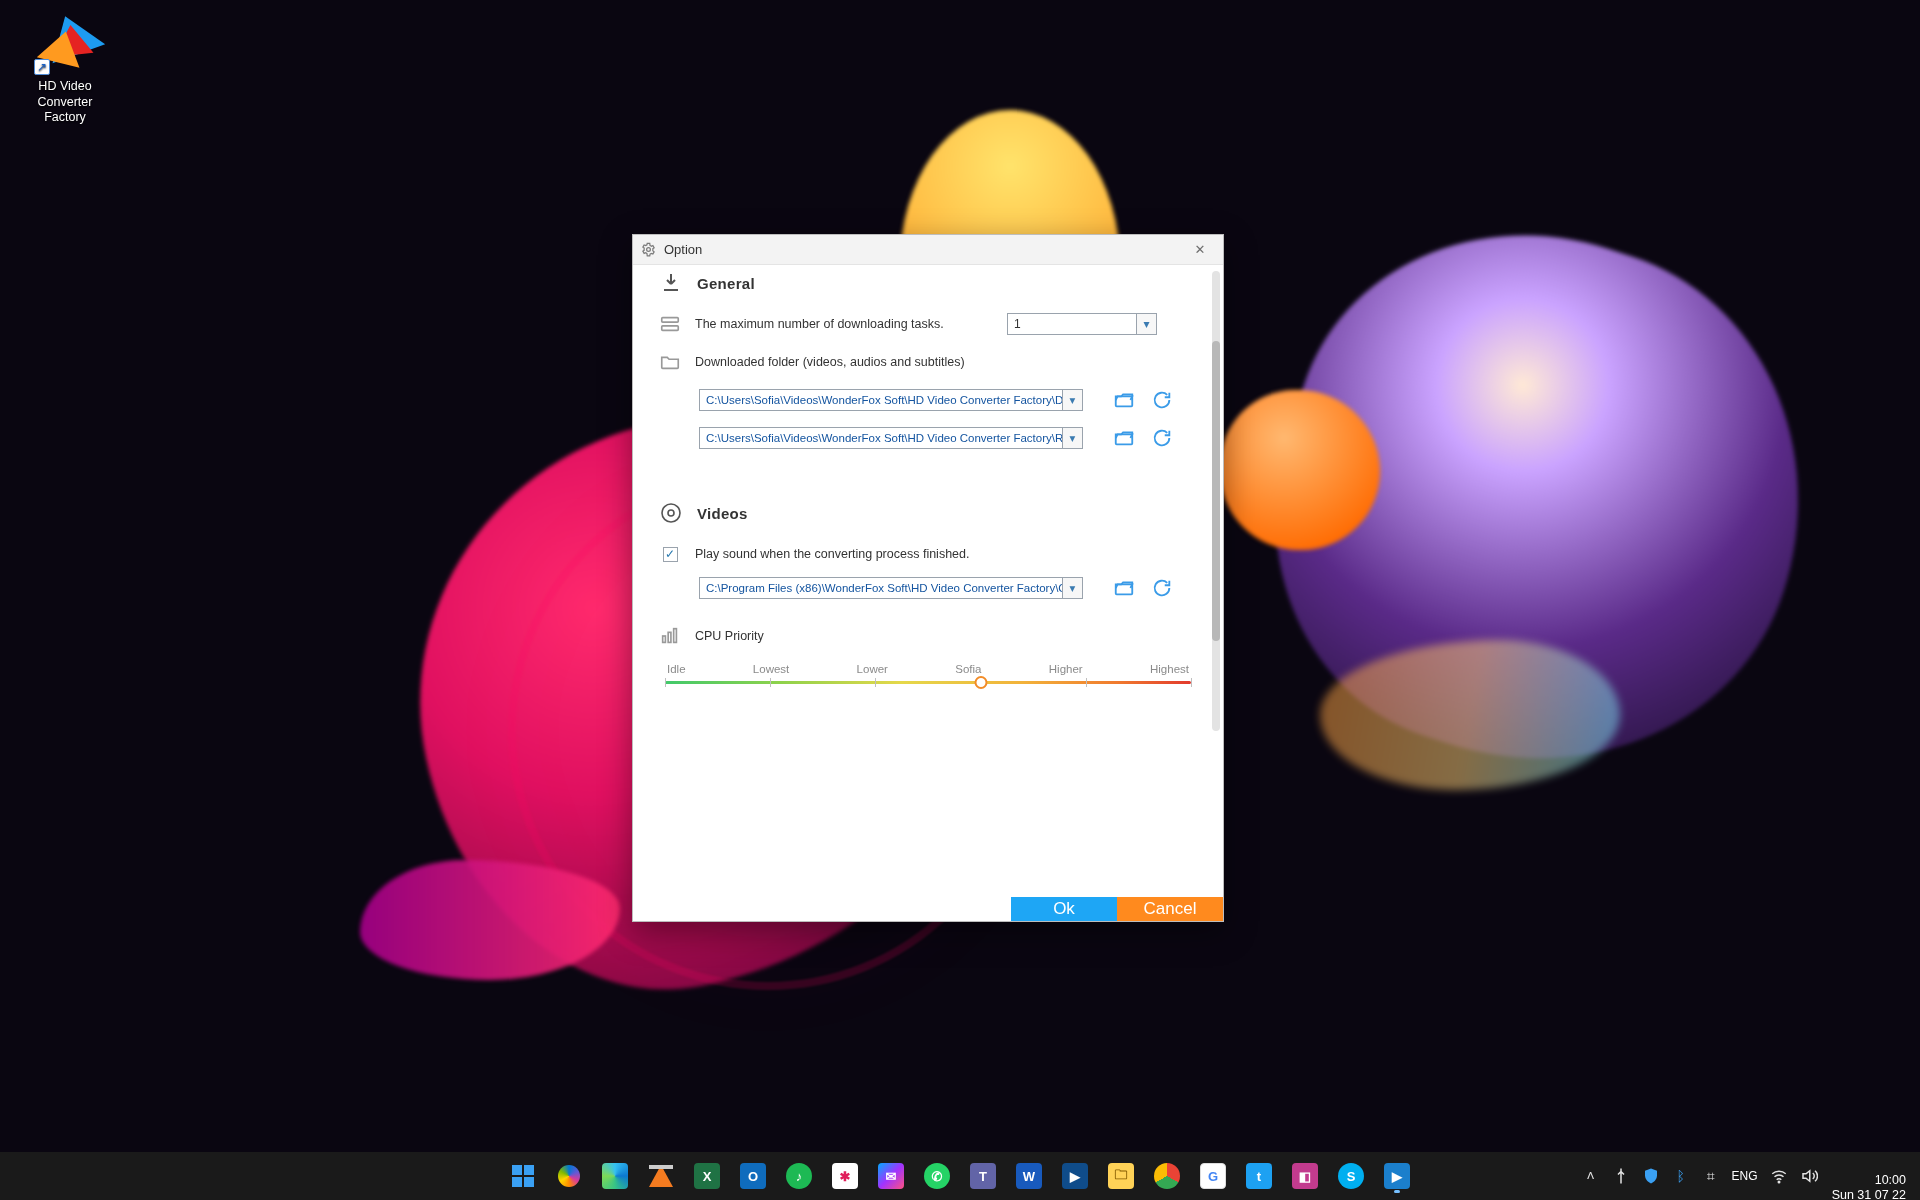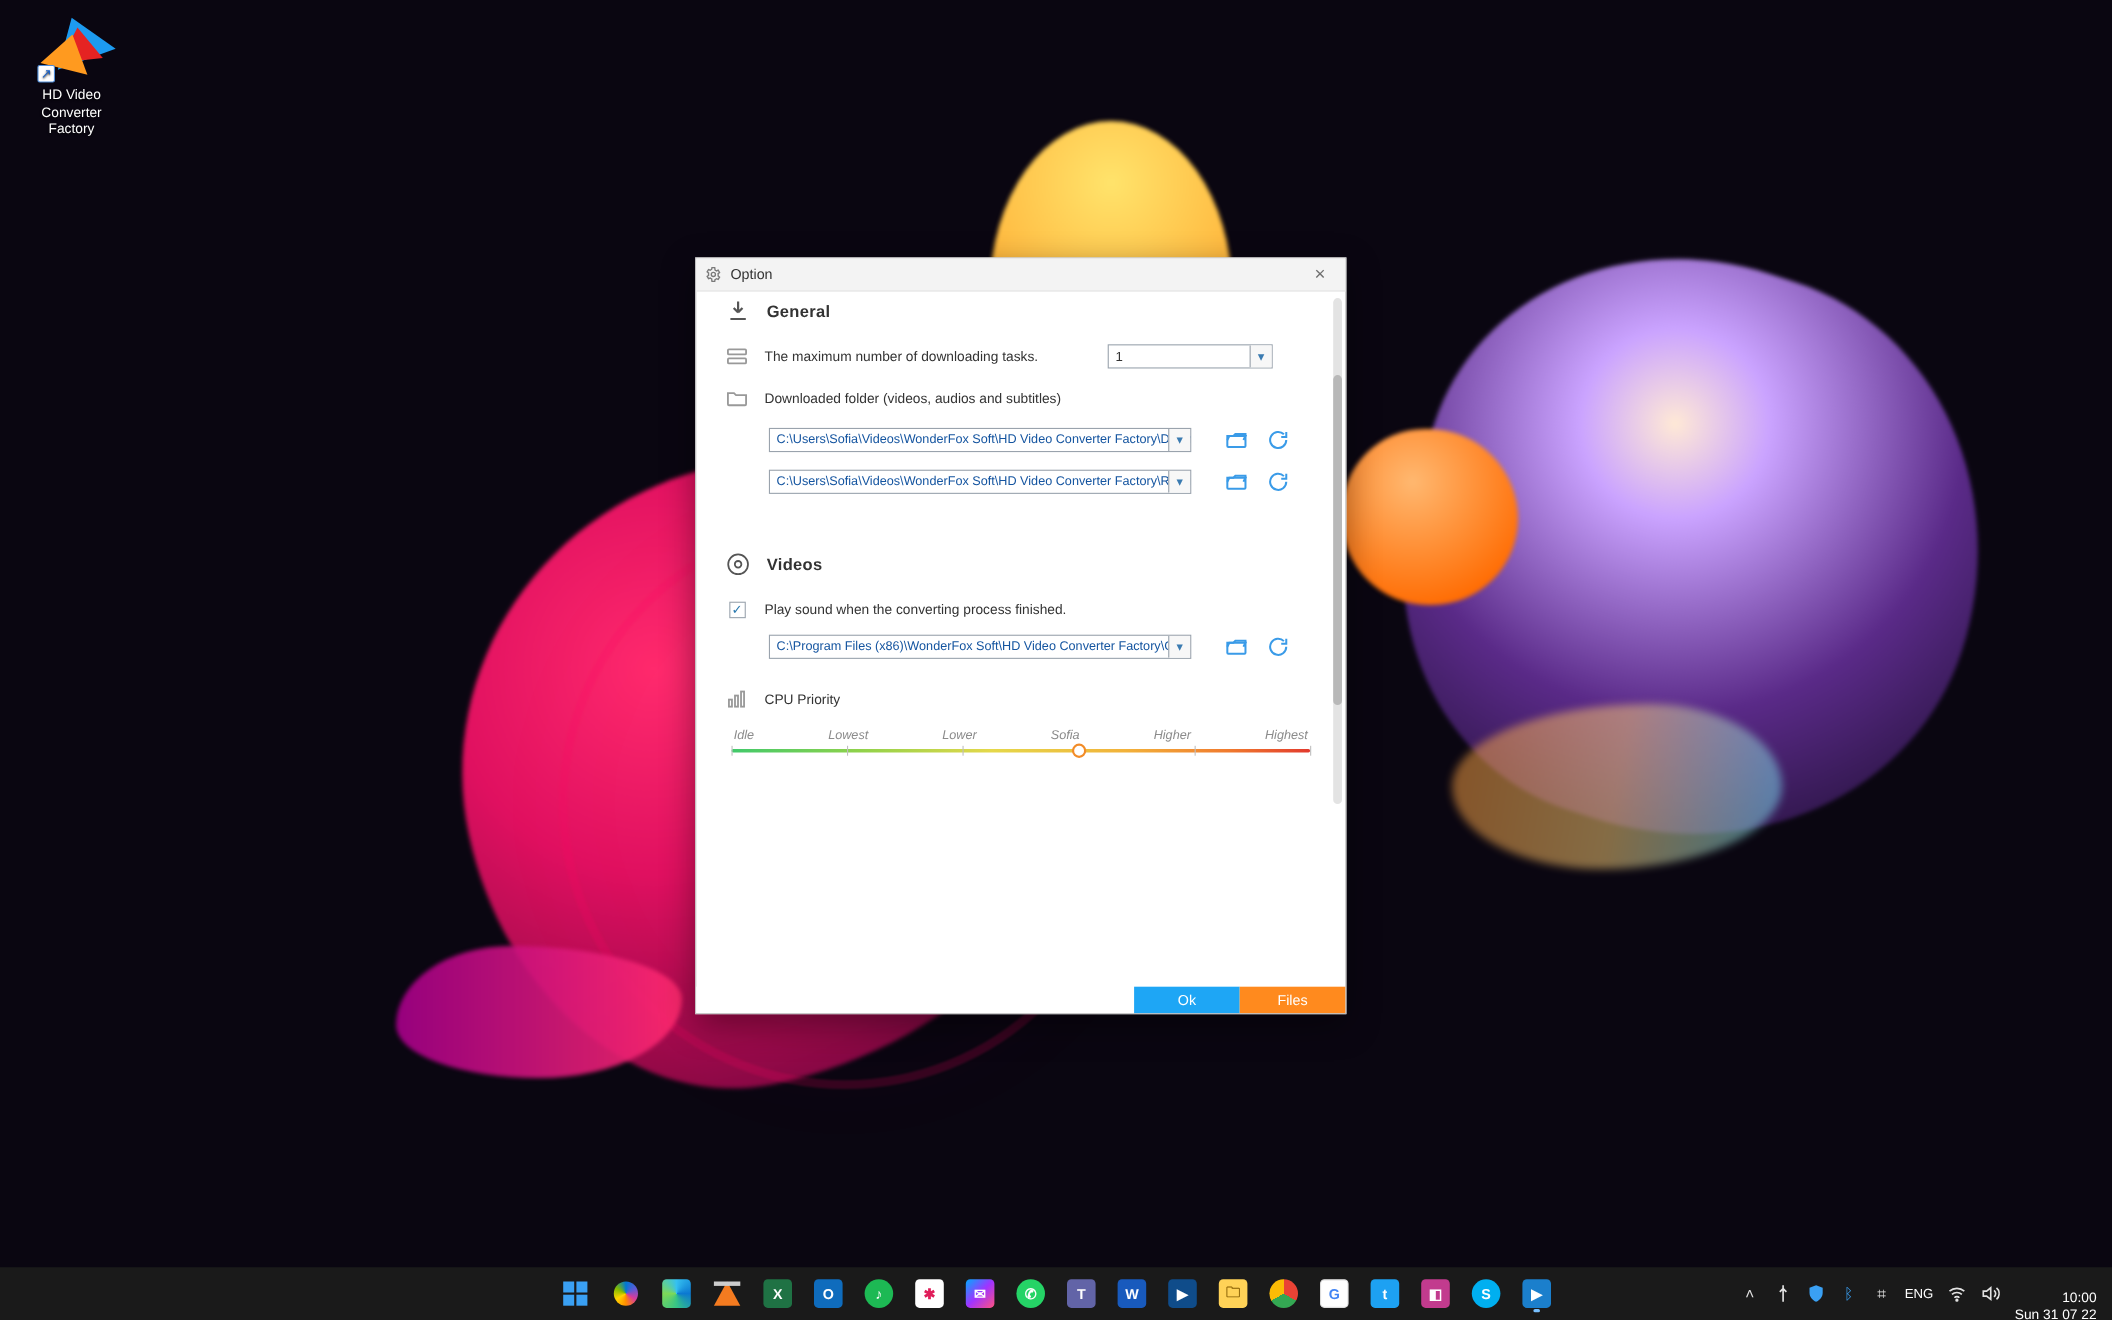--- a/index.html
+++ b/index.html
@@ -47,29 +47,29 @@
   .select .caret, .combo .caret { position:absolute; right:0; top:0; width:20px; height:100%; border-left:1px solid #9aa3ad; display:flex; align-items:center; justify-content:center; color:#3b7bb1; background:#f7f7f7;}
   .select.wide { width:150px; margin-left:auto; margin-right:40px;}
   .combo.path { width:384px; color:#1555a0; font-size:11.5px; white-space:nowrap; overflow:hidden;}
   .row.path-row { padding-left:66px; }
   .row.path-row .actions { display:flex; gap:16px; margin-left:16px;}
   .iconbtn { width:22px; height:22px; color:#3a9be8; display:flex; align-items:center; justify-content:center; cursor:pointer;}
 
   .checkbox { width:15px; height:15px; border:1px solid #9aa3ad; display:flex; align-items:center; justify-content:center; color:#2a7ab0; font-size:12px;}
 
   .priority { padding: 4px 32px 0 32px; }
-  .priority .labels { display:flex; justify-content:space-between; font-size:11.5px; color:#8b8b8b; margin-bottom:6px; padding:0 2px;font-style:italic;}
+  .priority .labels { display:flex; justify-content:space-between; font-size:11.5px; color:#8b8b8b; margin-bottom:6px; padding:0 2px;}
   .priority .track { position:relative; height:3px; background: linear-gradient(90deg, #41c96b 0%, #8fd24b 22%, #e5d84a 45%, #f2b23a 68%, #f07a2e 86%, #e23a2d 100%); border-radius:2px;}
   .priority .ticks { position:absolute; inset:0; }
   .priority .tick { position:absolute; top:-3px; width:1px; height:9px; background:#bfbfbf;}
   .priority .thumb { position:absolute; top:-5px; width:13px; height:13px; border-radius:50%; background:#fff; border:2px solid #f28c28; transform:translateX(-50%);}
 
   .footer { height:24px; display:flex; }
   .footer .spacer { flex:1; background:#fff;}
-  .footer button { border:none; width:96px; font-size:13px; color:#fff; cursor:pointer;}
+  .footer button { border:none; width:106px; font-size:17px; color:#fff; cursor:pointer;}
   .footer .ok { background:#1ea6f5;}
   .footer .cancel { background:#ff8a1e;}
 
   
   .taskbar { position:absolute; left:0; right:0; bottom:0; height:48px; background: #1a1a1a; display:flex; align-items:center; color:#fff; }
   .taskbar .center { position:absolute; left:50%; transform:translateX(-50%); display:flex; gap:8px; align-items:center; height:100%; }
   .taskbar .tbtn { width:38px; height:38px; border-radius:6px; display:flex; align-items:center; justify-content:center; font-size:18px;}
   .taskbar .tbtn .under { position:absolute; bottom:2px; width:6px; height:3px; border-radius:2px; background:#77c0ff;}
   .taskbar .right { margin-left:auto; display:flex; align-items:center; gap:14px; padding-right:14px; font-size:12.5px;}
   .taskbar .right .clock { text-align:right; line-height:1.2;margin-top:24px;}
@@ -271,21 +271,21 @@
         </div>
         <div class="thumb" style="left:60%"></div>
       </div>
     </div>
 
   </div>
 
   <div class="footer">
     <div class="spacer"></div>
     <button class="ok">Ok</button>
-    <button class="cancel">Files</button>
+    <button class="cancel">Cancel</button>
   </div>
 </div>
 
 <div class="taskbar">
   <div class="center">
     <div class="tbtn">
         <div class="startgrid">
           <span></span>
           <span></span>
           <span></span>

